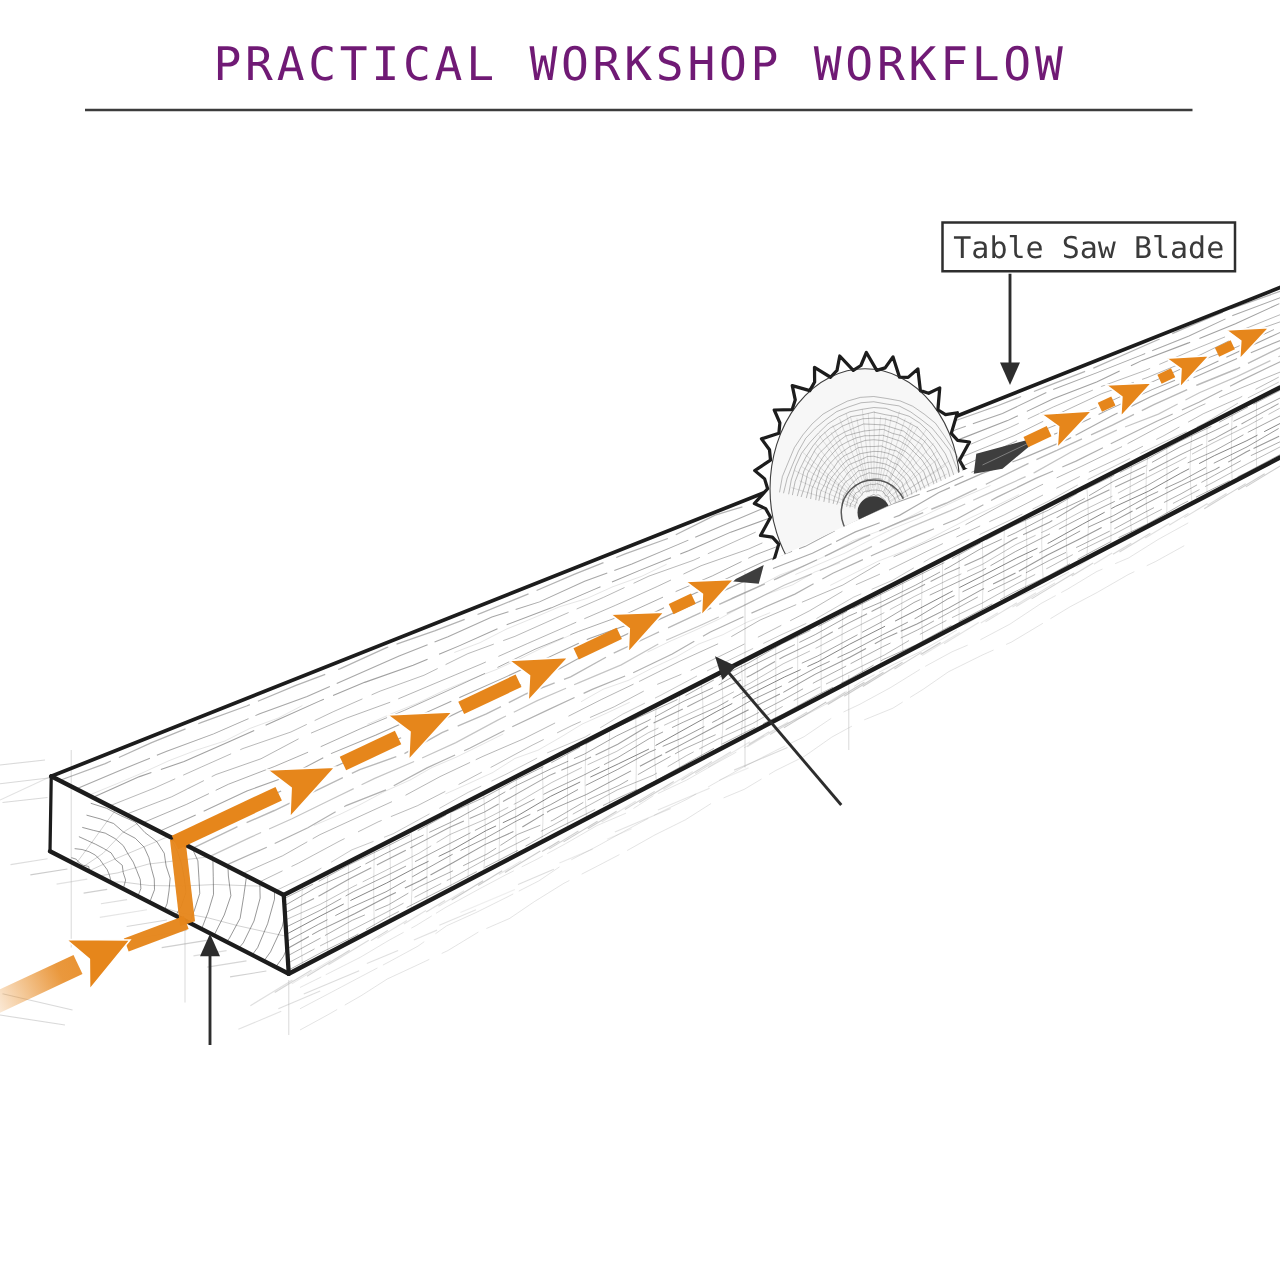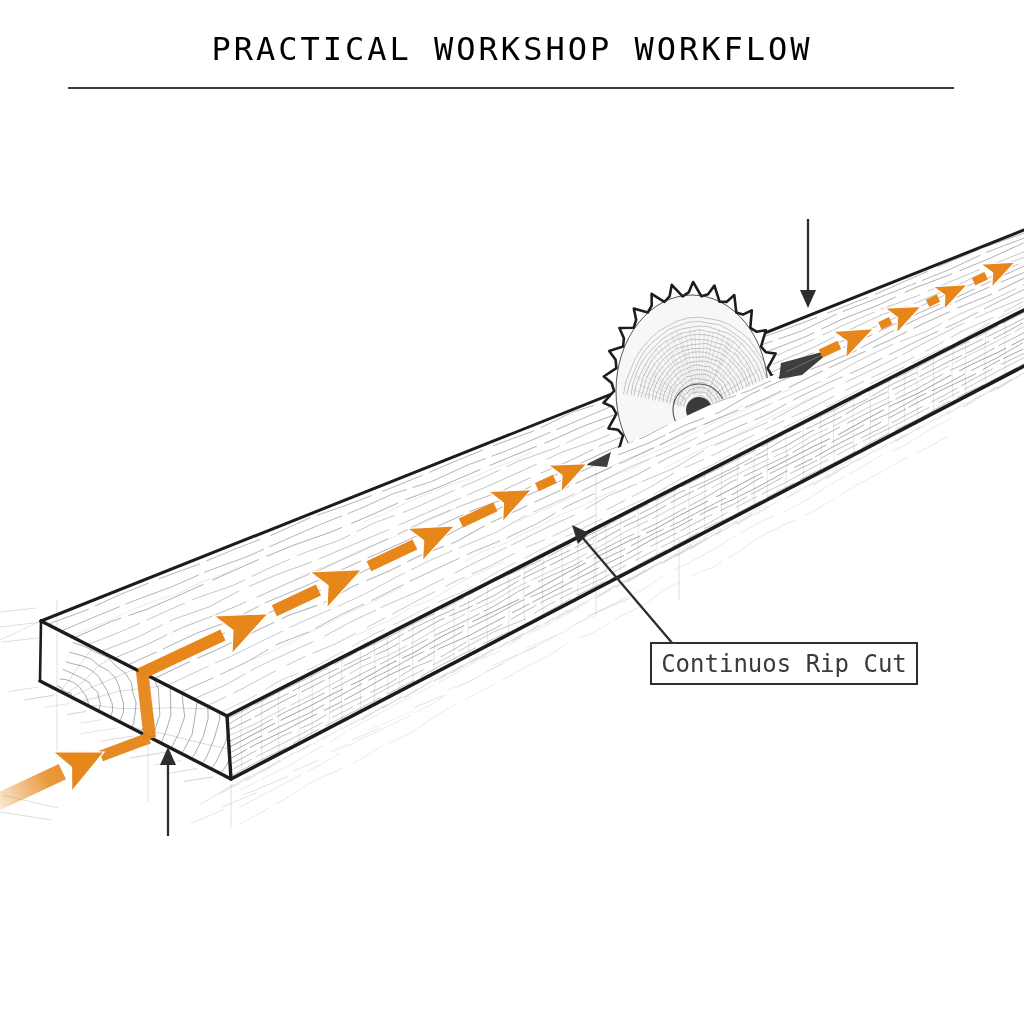--- a/index.html
+++ b/index.html
@@ -1,19 +1,19 @@
 <!DOCTYPE html>
 <html><head>
 <meta charset="utf-8">
 <style>
   html,body{margin:0;padding:0;background:#ffffff;}
   #stage{position:relative;width:1024px;height:1024px;background:#fff;overflow:hidden;
          font-family:"DejaVu Sans Mono","Liberation Mono",monospace;}
   #title{position:absolute;left:0;top:30px;width:1024px;text-align:center;
-         font-size:32px;letter-spacing:3px;color:#000000;font-weight:500;}
+         font-size:37px;letter-spacing:3px;color:#701a75;font-weight:500;}
   #title-rule{position:absolute;left:68px;top:87px;width:886px;height:0;
          border-top:2px solid #3c3c3c;}
   #scene{position:absolute;left:0;top:0;}
   .label-box{position:absolute;background:#fff;border:2px solid #2e2e2e;color:#3a3a3a;
          display:flex;align-items:center;justify-content:center;
          font-size:24px;white-space:nowrap;box-sizing:border-box;}
   #lb-blade{left:753px;top:177px;width:236px;height:41px;}
   #lb-mid{left:650px;top:642px;width:268px;height:43px;}
   #lb-left{left:73px;top:836px;width:267px;height:42px;}
 </style>
@@ -363,14 +363,14 @@
       <g stroke="#2d2d2d" stroke-width="2.3" fill="#2d2d2d">
         <line x1="808" y1="219" x2="808" y2="293"></line>
         <polygon points="808.0,308.0 800.0,290.0 816.0,290.0" stroke="none"></polygon>
         <line x1="673" y1="644" x2="582" y2="537"></line>
         <polygon points="572.0,525.0 589.0,533.0 578.0,544.0" stroke="none"></polygon>
         <line x1="168" y1="836" x2="168" y2="761"></line>
         <polygon points="168.0,747.0 160.0,765.0 176.0,765.0" stroke="none"></polygon>
       </g>
     </svg>
 
-  <div class="label-box" id="lb-mid">Continuos Rip Cut</div>
+  <div class="label-box" id="lb-blade">Table Saw Blade</div>
 </div>
 
 </body></html>

